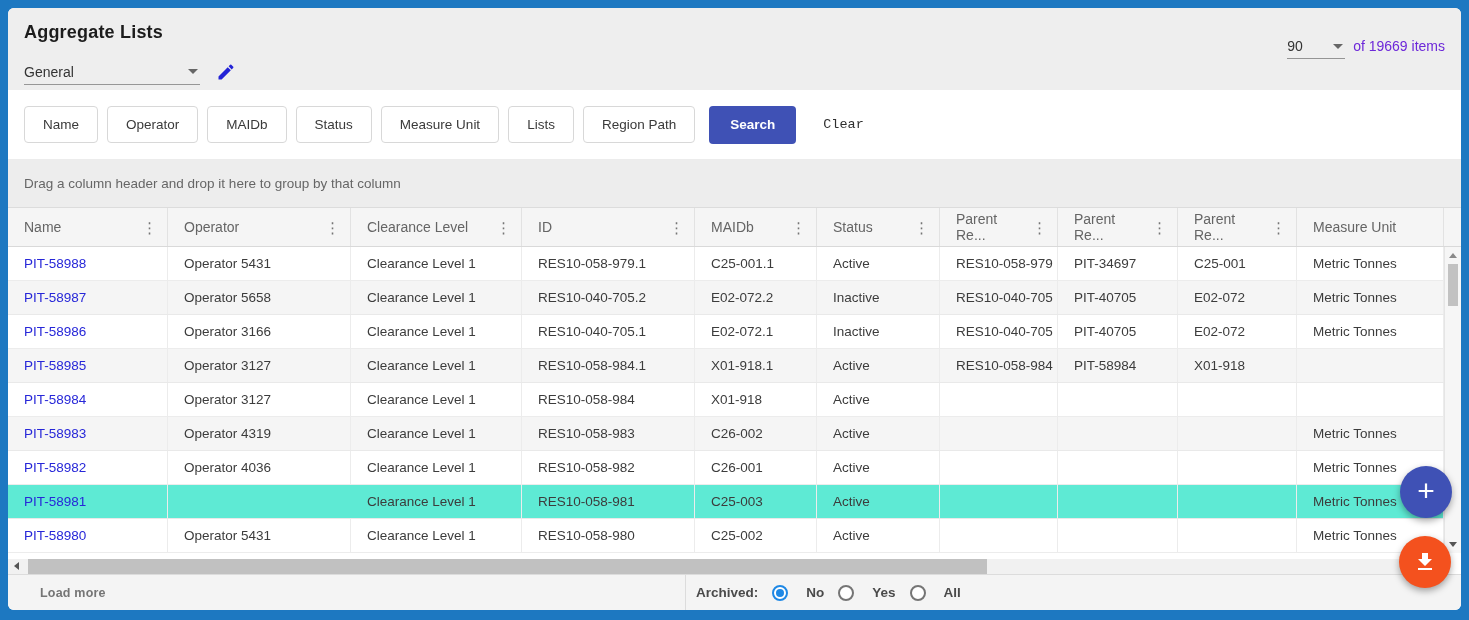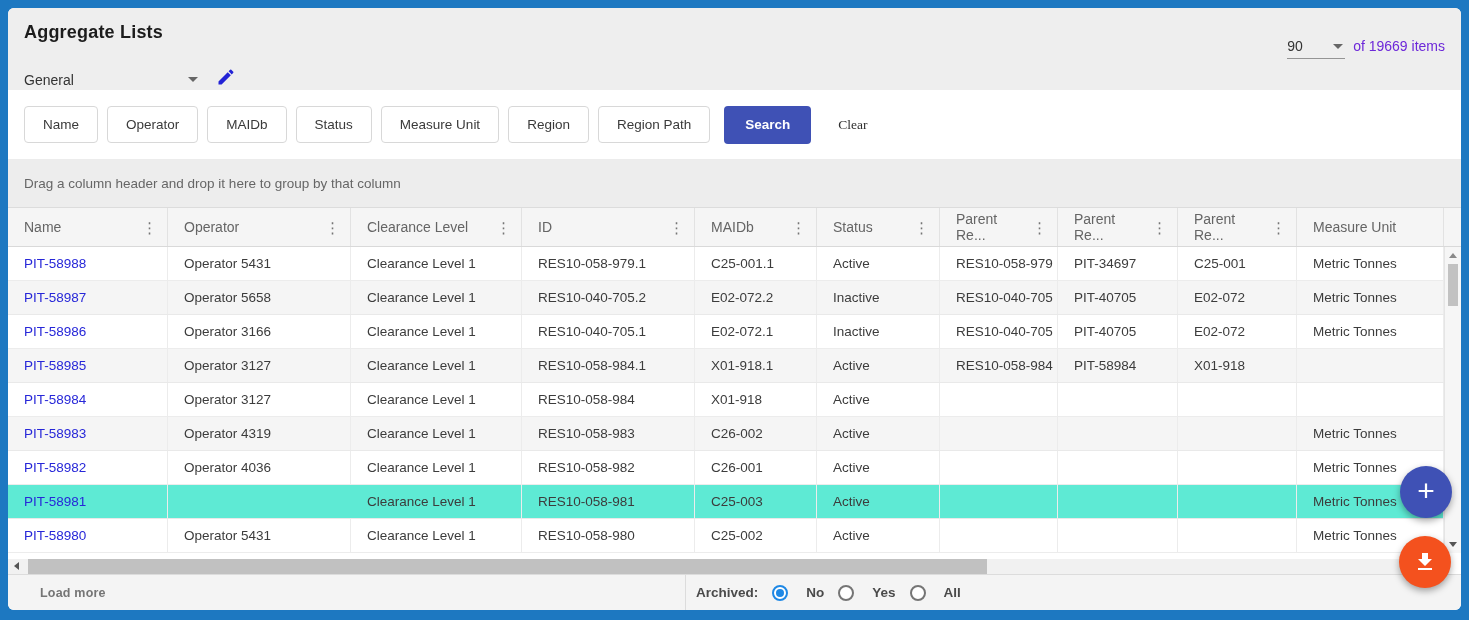--- a/index.html
+++ b/index.html
@@ -12,39 +12,39 @@
   .panel{
     position:absolute;left:8px;top:8px;width:1453px;height:602px;
     background:#fff;border-radius:6px;overflow:hidden;
     display:flex;flex-direction:column;
   }
   
   .page-header{height:82px;flex:0 0 82px;background:#eeeeee;display:flex;
     justify-content:space-between;padding:0 16px;box-sizing:border-box}
   .ph-left{display:flex;flex-direction:column}
   .title{font-size:18px;font-weight:bold;color:#1c1c1c;margin-top:14px;letter-spacing:.2px}
-  .list-row{display:flex;align-items:flex-start;margin-top:24px}
+  .list-row{display:flex;align-items:center;margin-top:16px}
   .select{width:176px;height:25px;border-bottom:1px solid #979797;display:flex;
     justify-content:space-between;align-items:center;font-size:14px;color:#333;cursor:pointer}
   .caret{width:0;height:0;border-left:5px solid transparent;border-right:5px solid transparent;
     border-top:5px solid #666;margin-right:2px}
   .pencil{margin-left:16px;cursor:pointer;display:flex}
   .ph-right{display:flex;align-items:flex-start;padding-top:30px}
   .pagesize{width:58px;border-bottom:1px solid #949494;display:flex;justify-content:space-between;
     align-items:center;font-size:14px;color:#333;padding-bottom:4px;cursor:pointer}
   .items{margin-left:8px;font-size:14px;color:#6d28d9}
   
   .toolbar{height:70px;flex:0 0 70px;background:#fff;display:flex;align-items:center;
     padding:0 16px;gap:9px;border-bottom:1px solid #ececec;box-sizing:border-box}
   .fbtn{background:#fff;border:1px solid #d8d8d8;border-radius:4px;height:37px;
     padding:0 18px;font-size:13.5px;color:#3a3a3a;font-family:inherit;cursor:pointer}
   .sbtn{background:var(--accent-indigo,#3f51b5);border:none;border-radius:4px;height:38px;
     padding:0 21px;font-size:13.5px;font-weight:bold;color:#fff;font-family:inherit;
     margin-left:5px;cursor:pointer}
-  .cbtn{background:none;border:none;font-size:13.5px;color:#2f2f2f;font-family:Liberation Serif, serif;
+  .cbtn{background:none;border:none;font-size:13.5px;color:#2f2f2f;font-family:Liberation Mono, monospace;
     margin-left:12px;cursor:pointer}
   
   .grid{position:relative;flex:1 1 auto;background:#fff;overflow:hidden}
   .groupbar{height:48px;background:#ededed;border-bottom:1px solid #dcdcdc;display:flex;
     align-items:center;padding-left:16px;font-size:13.5px;color:#666;box-sizing:border-box}
   .headerrow{height:39px;background:#f5f5f5;border-bottom:1px solid #d9d9d9;display:flex;
     box-sizing:border-box}
   .hcell{display:flex;align-items:center;justify-content:space-between;
     padding:0 6px 0 16px;border-right:1px solid #e2e2e2;box-sizing:border-box;
     font-size:14px;color:#656565;cursor:pointer;flex:0 0 auto}
@@ -121,21 +121,21 @@
     </div>
   </div>
 
   <div class="toolbar">
     <span id="filters" style="display:flex;gap:9px">
         <button class="fbtn">Name</button>
         <button class="fbtn">Operator</button>
         <button class="fbtn">MAIDb</button>
         <button class="fbtn">Status</button>
         <button class="fbtn">Measure Unit</button>
-        <button class="fbtn">Region</button>
+        <button class="fbtn">Lists</button>
         <button class="fbtn">Region Path</button>
       </span>
     <button class="sbtn">Search</button>
     <button class="cbtn">Clear</button>
   </div>
 
   <div class="grid">
     <div class="groupbar">Drag a column header and drop it here to group by that column</div>
     <div class="headerrow" id="headerrow">
         <div class="hcell" style="width: 160px;">

